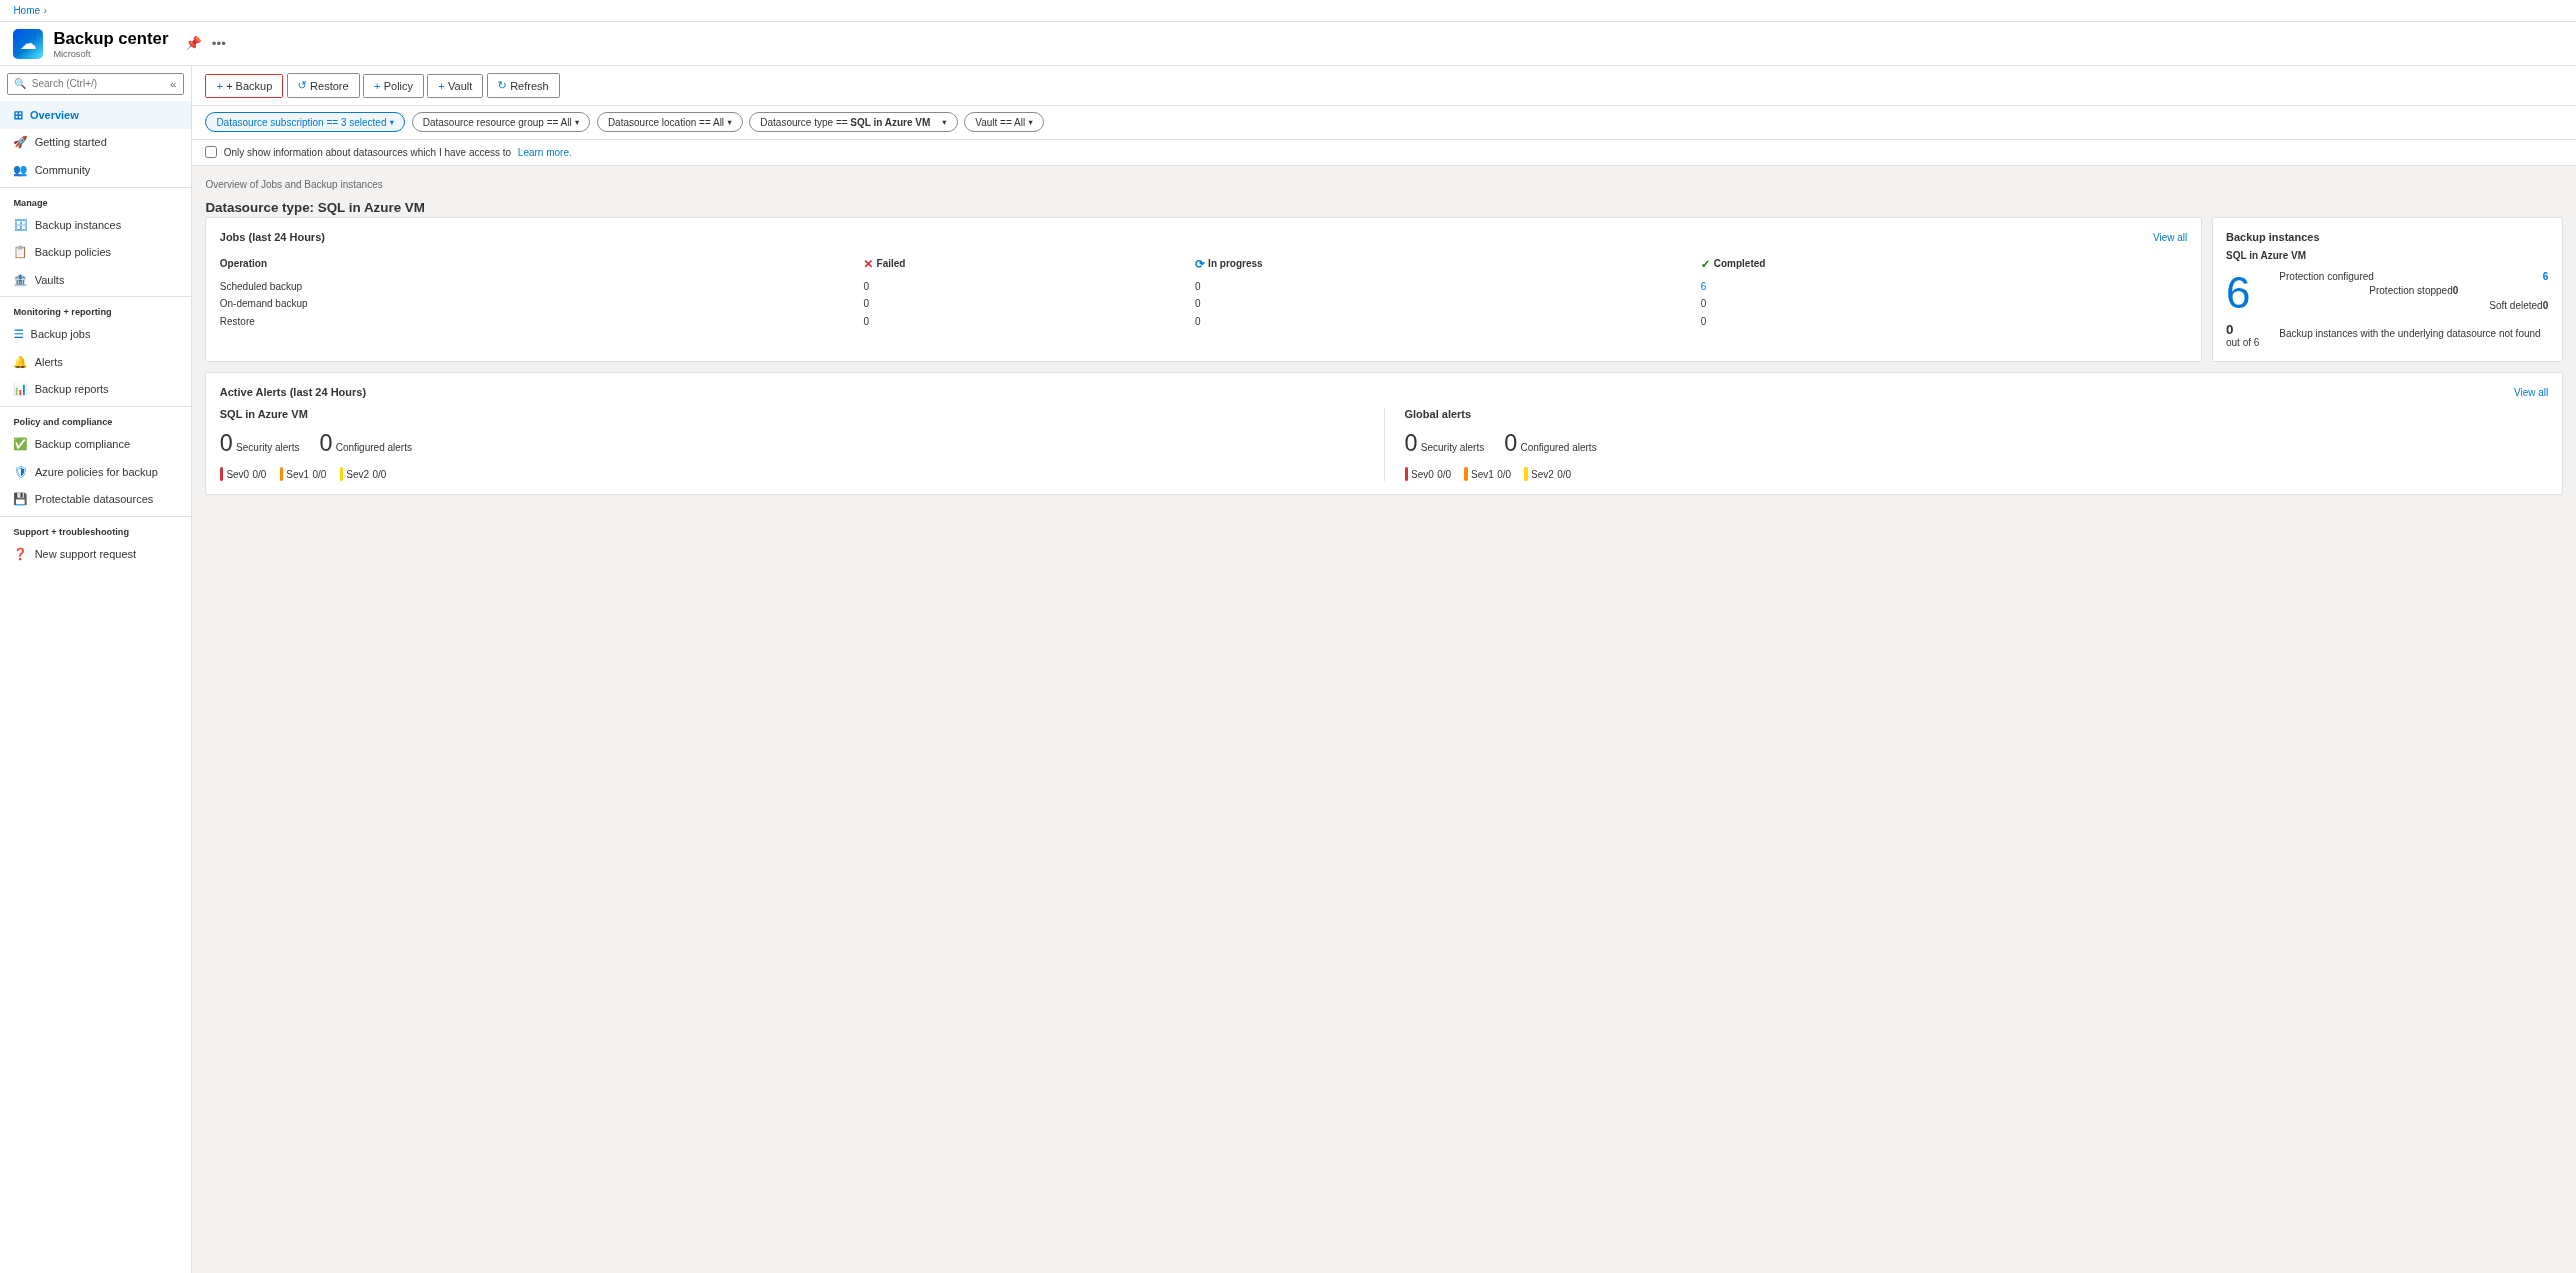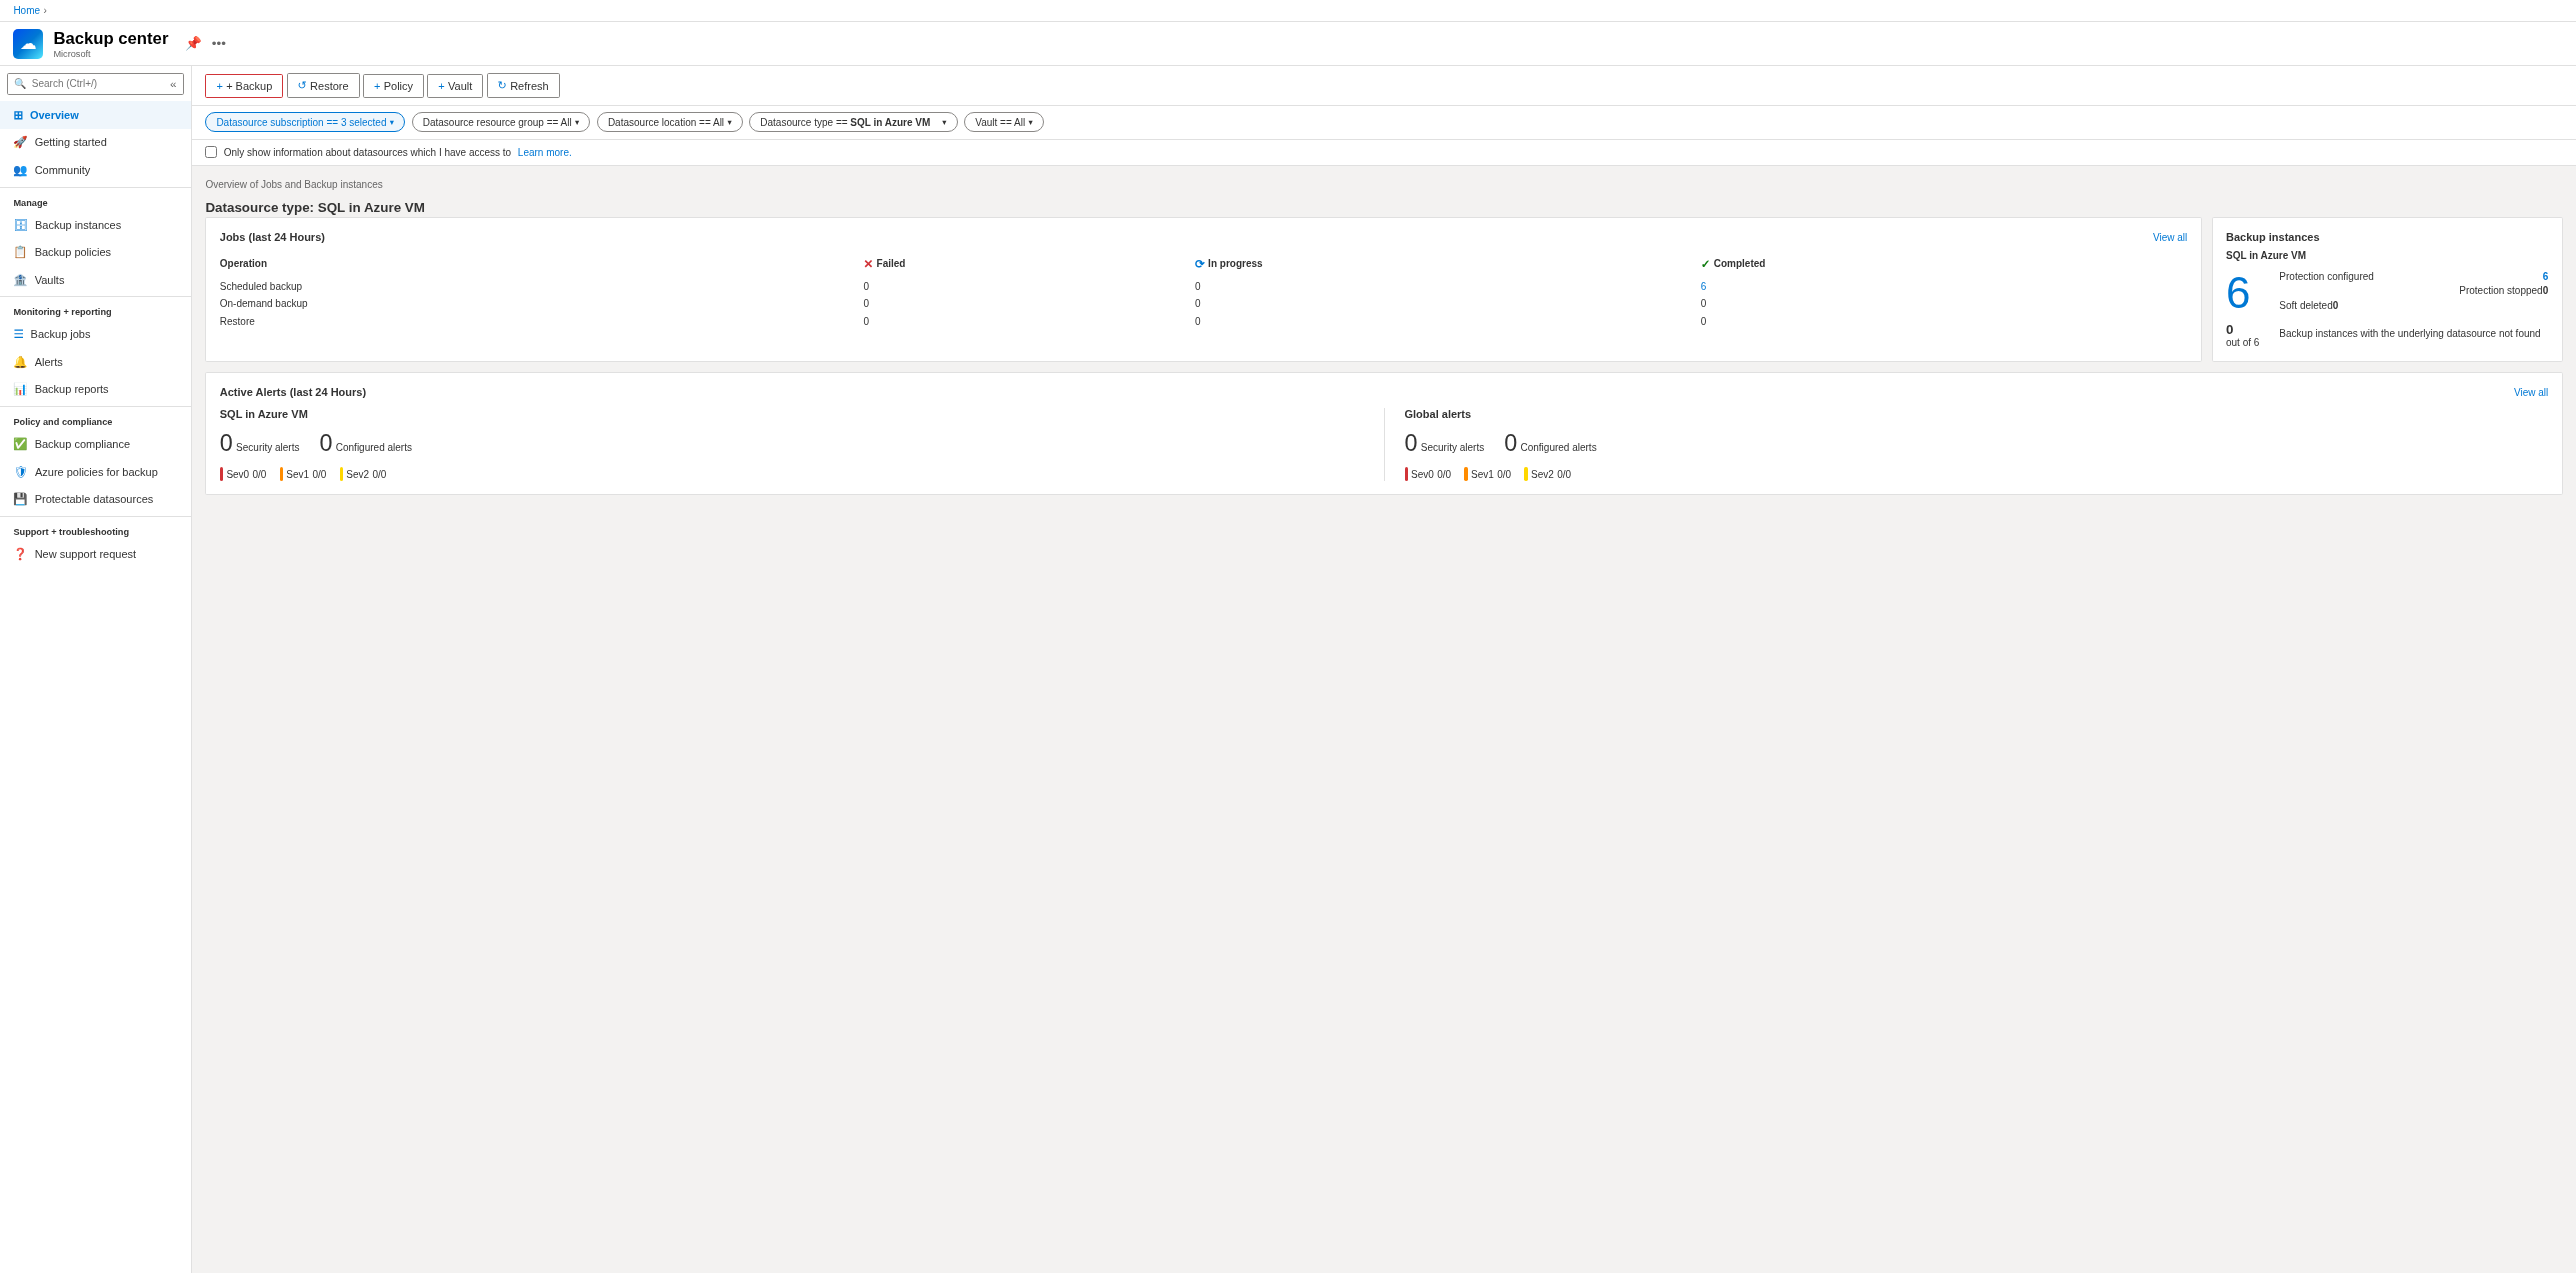--- a/index.html
+++ b/index.html
@@ -216,25 +216,25 @@
                 <span style="font-size:13.4px;font-weight:600;">0</span>
                 <br>
                 <span>out of 6</span>
               </div>
             </div>
             <div style="flex:1;display:flex;flex-direction:column;gap:3.3px;">
               <div style="display:flex;justify-content:space-between;font-size:10px;">
                 <span>Protection configured</span>
                 <span style="color:#0078d4;font-weight:600;cursor:pointer;">6</span>
               </div>
-              <div style="display:flex;justify-content:flex-end;font-size:10px;">
+              <div style="display:flex;justify-content:center;font-size:10px;">
                 <span>Protection stopped</span>
                 <span style="color:#333;font-weight:600;">0</span>
               </div>
-              <div style="display:flex;justify-content:flex-start;font-size:10px;">
+              <div style="display:flex;justify-content:flex-end;font-size:10px;">
                 <span>Soft deleted</span>
                 <span style="color:#333;font-weight:600;">0</span>
               </div>
               <div style="margin-top:13.4px;">
                 <span style="font-size:10px;color:#333;">Backup instances with the underlying datasource not found</span>
               </div>
             </div>
           </div>
         </div>
       </div>

